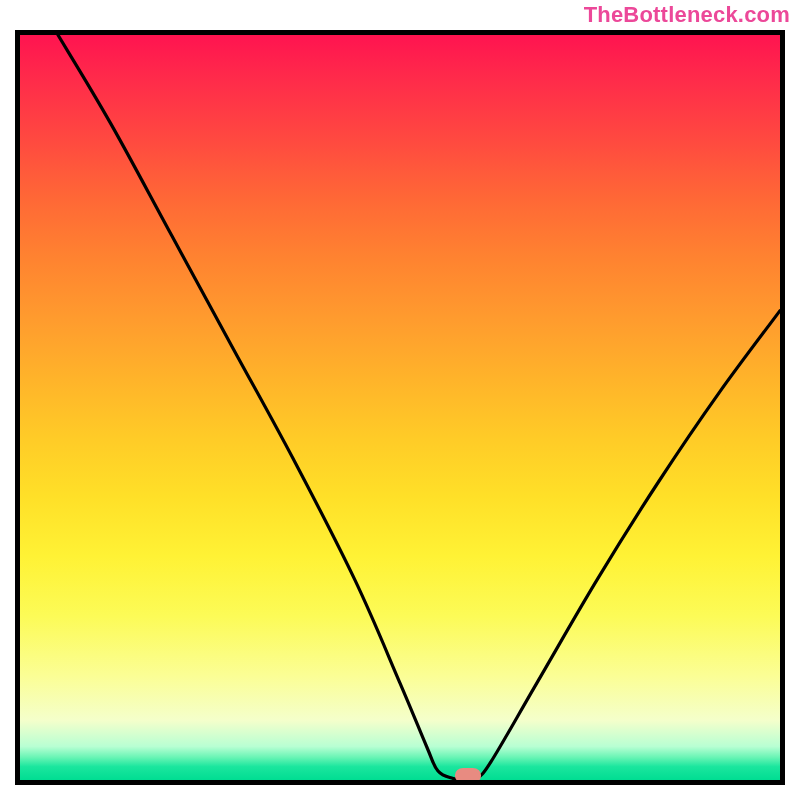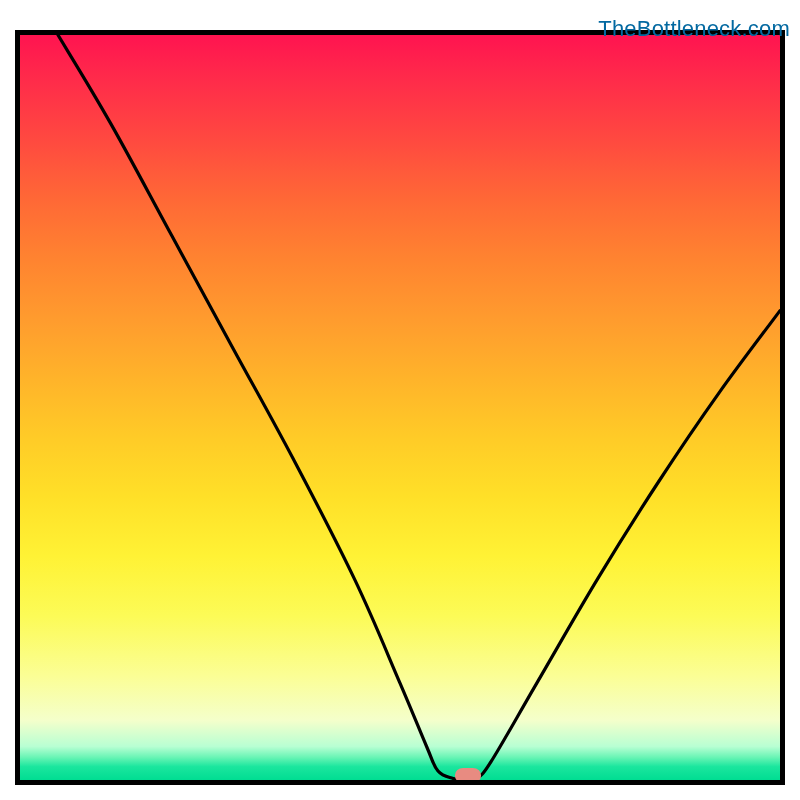--- a/index.html
+++ b/index.html
@@ -12,25 +12,25 @@
     overflow: hidden;
   }
   .frame {
     position: relative;
     width: 800px;
     height: 800px;
     box-sizing: border-box;
   }
   .attribution {
     position: absolute;
-    top: 16px;
+    top: 2px;
     right: 10px;
     font-size: 22px;
-    font-weight: 400;
-    color: #0369a1;
+    font-weight: 700;
+    color: #ec4899;
     letter-spacing: 0.2px;
     z-index: 10;
   }
   .plot-area {
     position: absolute;
     left: 15px;
     top: 30px;
     width: 770px;
     height: 755px;
     box-sizing: border-box;

